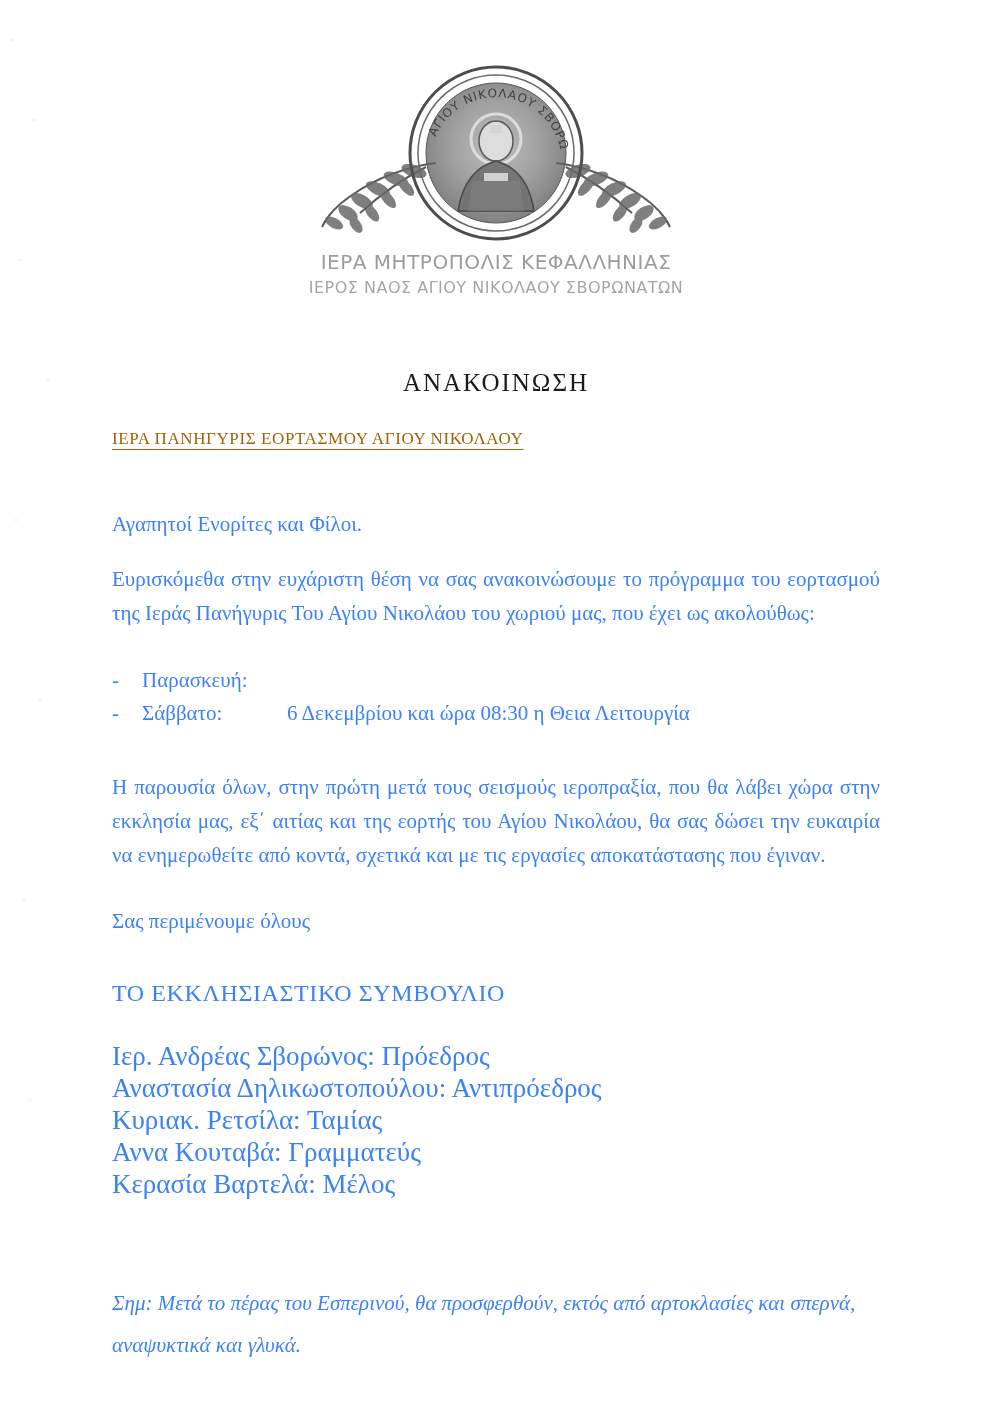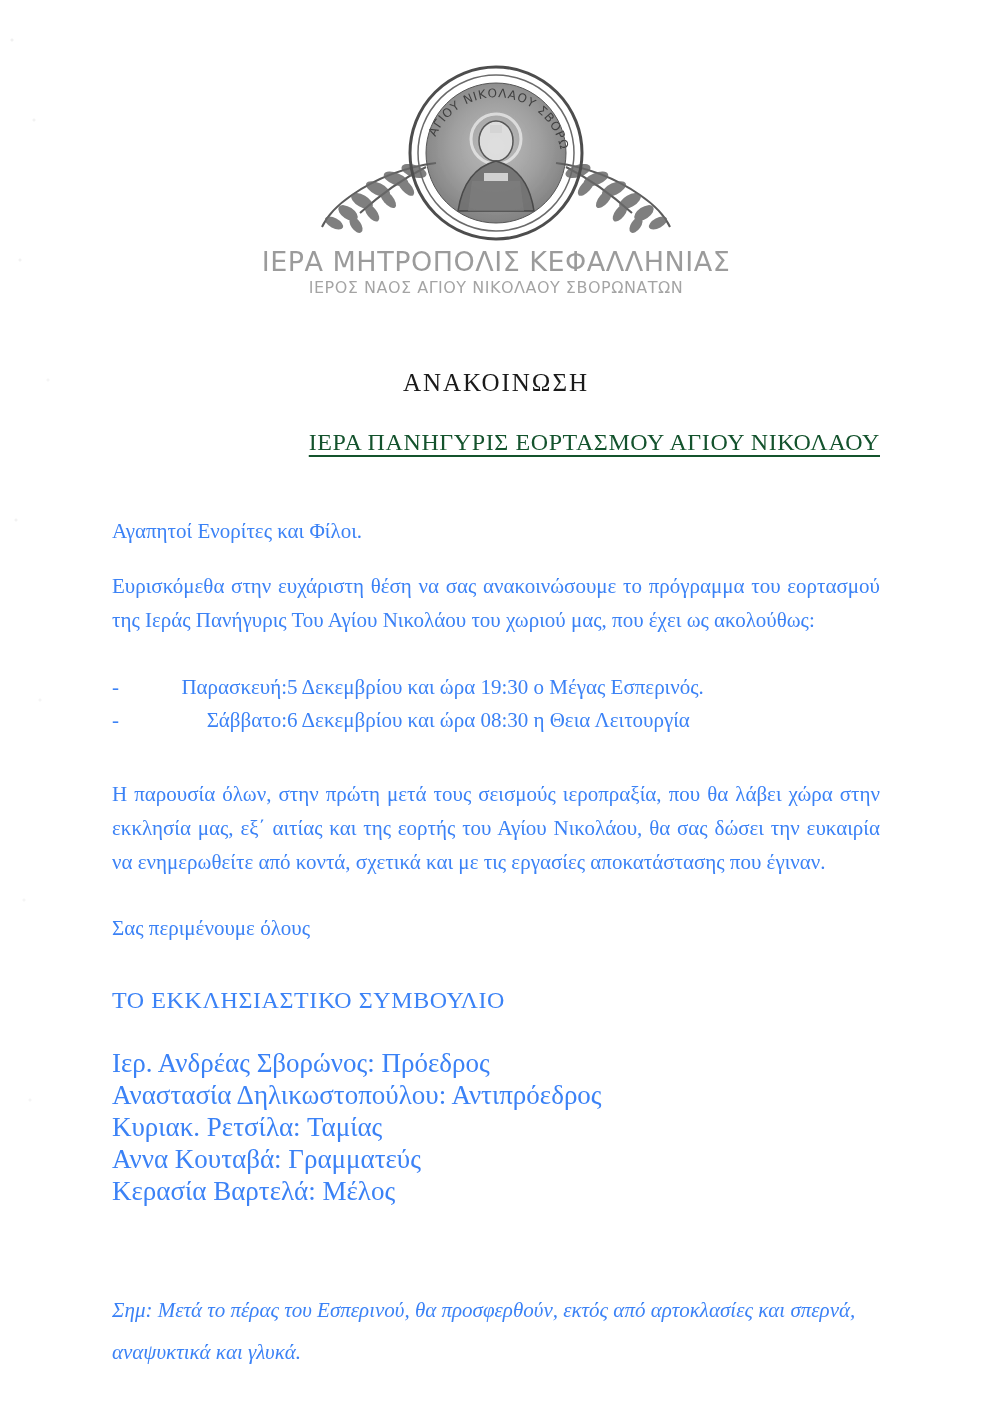--- a/index.html
+++ b/index.html
@@ -58,21 +58,21 @@
 
   
   .org-lines {
     text-align: center;
     margin-top: -6px;
     color: #4a4a4a;
     letter-spacing: .5px;
     filter: blur(.3px);
   }
   .org-line1 {
-    font-size: 27px;
+    font-size: 20px;
     line-height: 26px;
     font-family: "DejaVu Sans", sans-serif;
     opacity: .55;
   }
   .org-line2 {
     font-size: 16px;
     line-height: 26px;
     font-family: "DejaVu Sans", sans-serif;
     opacity: .5;
   }
@@ -80,27 +80,27 @@
   .doc-title {
     text-align: center;
     font-size: 25px;
     letter-spacing: 2px;
     margin-top: 68px;
     font-family: "Liberation Serif", serif;
     color: #1a1a1a;
   }
 
   .doc-subtitle {
-    text-align: right;
-    font-size: 24px;
+    text-align: left;
+    font-size: 17px;
     letter-spacing: .6px;
     margin-top: 32px;
     text-decoration: underline;
     text-underline-offset: 5px;
-    color: #14532d;
+    color: #a16207;
   }
 
   
   .body-block {
     margin-top: 58px;
     font-size: 21px;
     line-height: 34px;
     color: #3b82f6;
   }
   .salutation { margin-bottom: 0; }
@@ -120,21 +120,20 @@
     line-height: 33px;
     display: flex;
   }
   .schedule .dash {
     width: 30px;
     flex: 0 0 30px;
   }
   .schedule .day {
     width: 145px;
     flex: 0 0 145px;
-    text-align: right;
   }
   .schedule .rest { flex: 1; }
 
   .para-2 { margin-top: 40px; }
 
   .closing { margin-top: 32px; }
   .council-title {
     margin-top: 38px;
     font-size: 24px;
     letter-spacing: .6px;
@@ -236,21 +235,20 @@
   <div class="doc-subtitle">ΙΕΡΑ  ΠΑΝΗΓΥΡΙΣ ΕΟΡΤΑΣΜΟΥ ΑΓΙΟΥ ΝΙΚΟΛΑΟΥ</div>
 
   <div class="body-block">
     <p class="salutation">Αγαπητοί Ενορίτες και Φίλοι.</p>
     <p class="para-justify">Ευρισκόμεθα στην ευχάριστη θέση να σας ανακοινώσουμε το πρόγραμμα του εορτασμού της Ιεράς Πανήγυρις Του Αγίου Νικολάου του χωριού μας, που έχει ως ακολούθως:</p>
 
     <ul class="schedule">
       <li>
         <span class="dash">-</span>
         <span class="day">Παρασκευή:</span>
-        <span class="rest">5 Δεκεμβρίου και ώρα 19:30 ο Μέγας Εσπερινός.</span>
       </li>
       <li>
         <span class="dash">-</span>
         <span class="day">Σάββατο:</span>
         <span class="rest">6 Δεκεμβρίου και ώρα 08:30 η Θεια Λειτουργία</span>
       </li>
     </ul>
 
     <p class="para-justify para-2">Η παρουσία όλων, στην πρώτη μετά τους σεισμούς ιεροπραξία, που θα λάβει χώρα στην εκκλησία μας, εξ΄ αιτίας και της εορτής του Αγίου Νικολάου, θα σας δώσει  την ευκαιρία να ενημερωθείτε από κοντά, σχετικά και με τις εργασίες αποκατάστασης που έγιναν.</p>
 

